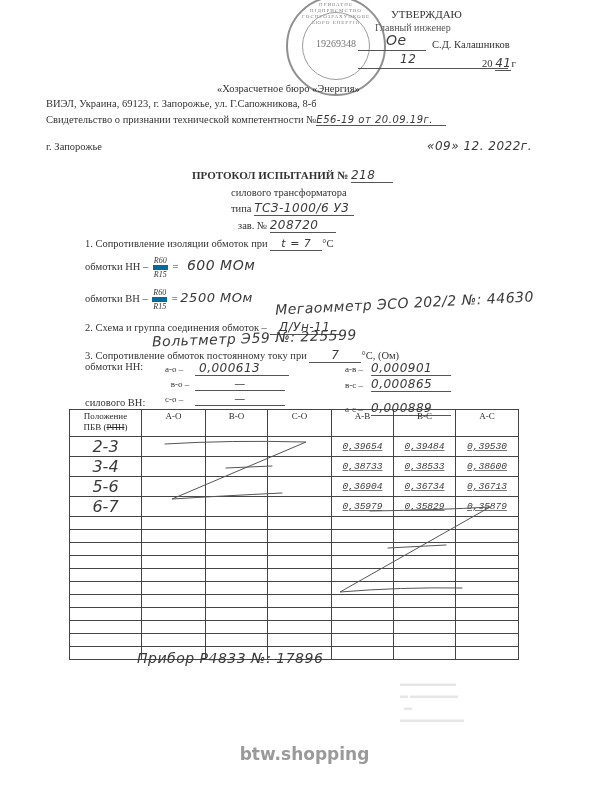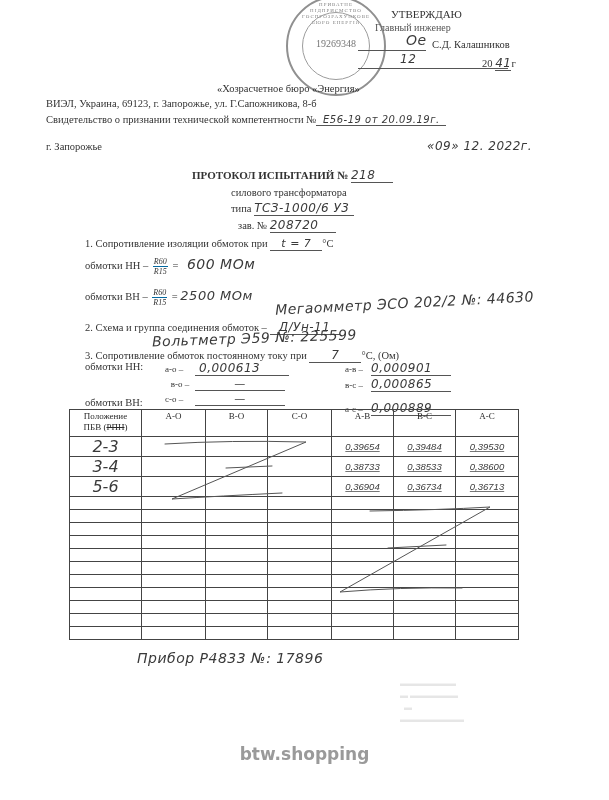--- a/index.html
+++ b/index.html
@@ -26,34 +26,34 @@
     position: absolute; left: 0; right: 0; top: 40px; text-align: center;
     font-size: 10px; color: #444; font-family: "Liberation Serif", serif;
   }
   .stamp .ring-text {
     position: absolute; left: 0; right: 0; top: 4px; text-align: center;
     font-size: 6px; color: #555; letter-spacing: 1px;
   }
 
   
   .frac { display: inline-block; vertical-align: middle; text-align: center; font-size: 8px; line-height: 9px; margin: 0 2px; }
-  .frac .num { border-bottom: 1px solid #0369a1; padding: 0 1px; font-style: italic; }
+  .frac .num { border-bottom: 5px solid #0369a1; padding: 0 1px; font-style: italic; }
   .frac .den { font-style: italic; }
 
   
   table.vn {
     position: absolute; left: 69px; top: 409px; width: 449px;
     border-collapse: collapse; table-layout: fixed;
   }
   table.vn td, table.vn th {
     border: 1px solid #444; padding: 0; font-weight: normal;
     font-size: 9px; text-align: center; height: 12px; overflow: hidden; white-space: nowrap;
   }
   table.vn th { height: 25px; vertical-align: top; padding-top: 1px; font-size: 9px; line-height: 11px; }
-  table.vn td.hv { font-family: Liberation Sans, sans-serif; font-style: italic; font-size: 9.5px; color: #3a3a3a; text-decoration: underline; text-decoration-color: #777; }
+  table.vn td.hv { font-family: Liberation Mono, monospace; font-style: italic; font-size: 9.5px; color: #3a3a3a; text-decoration: underline; text-decoration-color: #777; }
   table.vn td.pos { font-family: "DejaVu Sans", sans-serif; font-style: italic; font-size: 16px; color: #3a3a3a; }
   .strike { text-decoration: line-through; }
 
   .scribble { position: absolute; pointer-events: none; }
   .watermark {
     position: absolute; left: 0; right: 0; top: 744px; text-align: center;
     font-family: "DejaVu Sans", sans-serif; font-weight: bold; font-size: 17px; color: #9a9a9a;
   }
   .ghost { position: absolute; left: 400px; top: 678px; font-size: 8px; color: #e6e6e6; line-height: 12px; font-family: "Liberation Serif", serif; }
 </style>
@@ -62,35 +62,35 @@
 
 <div class="stamp">
   <div class="ring-text" style="white-space:normal;font-size:5px;line-height:6px;padding:0 10px;">ПРИВАТНЕ ПІДПРИЄМСТВО ГОСПРОЗРАХУНКОВЕ БЮРО ЕНЕРГІЯ</div>
   <div class="inner"></div>
   <div class="code">19269348</div>
 </div>
 
 <div class="abs print" style="left:391px;top:8px;font-size:11px;">УТВЕРЖДАЮ</div>
 <div class="abs print" style="left:375px;top:22px;font-size:10px;color:#555;">Главный инженер</div>
 <div class="abs" style="left:358px;top:36px;width:68px;border-bottom:1px solid #555;height:14px;">
-  <span class="hand" style="font-size:14px;position:absolute;left:28px;top:-4px;margin-left:20px;">Ое</span>
+  <span class="hand" style="font-size:14px;position:absolute;left:28px;top:-4px;">Ое</span>
 </div>
 <div class="abs print" style="left:432px;top:39px;">С.Д. Калашников</div>
 <div class="abs" style="left:358px;top:54px;width:150px;border-bottom:1px solid #555;height:14px;">
   <span class="hand" style="position:absolute;left:42px;top:-2px;font-size:12px;">12</span>
 </div>
 <div class="abs print" style="left:482px;top:56px;">
   <span>20</span>
   <span class="hand uline" style="font-size:12px;">41</span><span>г</span>
 </div>
 
 <div class="abs print" style="left:217px;top:83px;">«Хозрасчетное бюро «Энергия»</div>
 <div class="abs print" style="left:46px;top:98px;">ВИЭЛ, Украина, 69123, г. Запорожье, ул. Г.Сапожникова, 8-б</div>
 <div class="abs print" style="left:46px;top:114px;">
-  <span>Свидетельство о признании технической компетентности №</span><span class="hand uline" style="font-size:10px;min-width:130px;text-align:center;">Е56-19 от 20.09.19г.</span>
+  <span>Свидетельство о признании технической компетентности №</span><span class="hand uline" style="font-size:10px;min-width:130px;">Е56-19 от 20.09.19г.</span>
 </div>
 
 <div class="abs print" style="left:46px;top:141px;">г. Запорожье</div>
 <div class="abs hand" style="left:427px;top:139px;font-size:12px;">«09» 12. 2022г.</div>
 
 <div class="abs" style="left:192px;top:168px;font-size:11px;font-weight:bold;color:#333;">
   <span>ПРОТОКОЛ ИСПЫТАНИЙ №</span>
   <span class="hand uline" style="font-size:12px;font-weight:normal;min-width:42px;">218</span>
 </div>
 <div class="abs print" style="left:231px;top:187px;">силового трансформатора</div>
@@ -135,21 +135,21 @@
   <div style="height:16px;"><span style="display:inline-block;width:30px;font-size:9px;">а-о –</span><span class="hand uline" style="width:90px;font-size:12px;padding-left:4px;">0,000613</span></div>
   <div style="height:15px;"><span style="display:inline-block;width:30px;font-size:9px;text-align:center;">в-о –</span><span class="hand uline" style="width:90px;font-size:11px;text-align:center;">—</span></div>
   <div style="height:15px;"><span style="display:inline-block;width:30px;font-size:9px;">с-о –</span><span class="hand uline" style="width:90px;font-size:11px;text-align:center;">—</span></div>
 </div>
 <div class="abs print" style="left:345px;top:361px;">
   <div style="height:16px;"><span style="display:inline-block;width:26px;font-size:9px;">а-в –</span><span class="hand uline" style="width:80px;font-size:12px;">0,000901</span></div>
   <div style="height:15px;"><span style="display:inline-block;width:26px;font-size:9px;">в-с –</span><span class="hand uline" style="width:80px;font-size:12px;">0,000865</span></div>
   <div style="height:15px;"><span style="display:inline-block;width:26px;font-size:9px;margin-top:12px;">а-с –</span><span class="hand uline" style="width:80px;font-size:12px;">0,000889</span></div>
 </div>
 
-<div class="abs print" style="left:85px;top:397px;">обмотки ВН:</div>
+<div class="abs print" style="left:85px;top:397px;">силового ВН:</div>
 
 <table class="vn">
   <colgroup>
     <col style="width:72px">
       <col style="width:64px">
       <col style="width:62px">
       <col style="width:64px">
       <col style="width:62px">
       <col style="width:62px">
       <col style="width:63px">
@@ -190,20 +190,29 @@
       <tr>
         <td class="pos">5-6</td>
         <td></td>
         <td></td>
         <td></td>
         <td class="hv">0,36904</td>
         <td class="hv">0,36734</td>
         <td class="hv">0,36713</td>
       </tr>
       <tr>
+        <td class="pos">6-7</td>
+        <td></td>
+        <td></td>
+        <td></td>
+        <td class="hv">0,35979</td>
+        <td class="hv">0,35829</td>
+        <td class="hv">0,35879</td>
+      </tr>
+      <tr>
         <td></td>
         <td></td>
         <td></td>
         <td></td>
         <td></td>
         <td></td>
         <td></td>
       </tr>
       <tr>
         <td></td>

